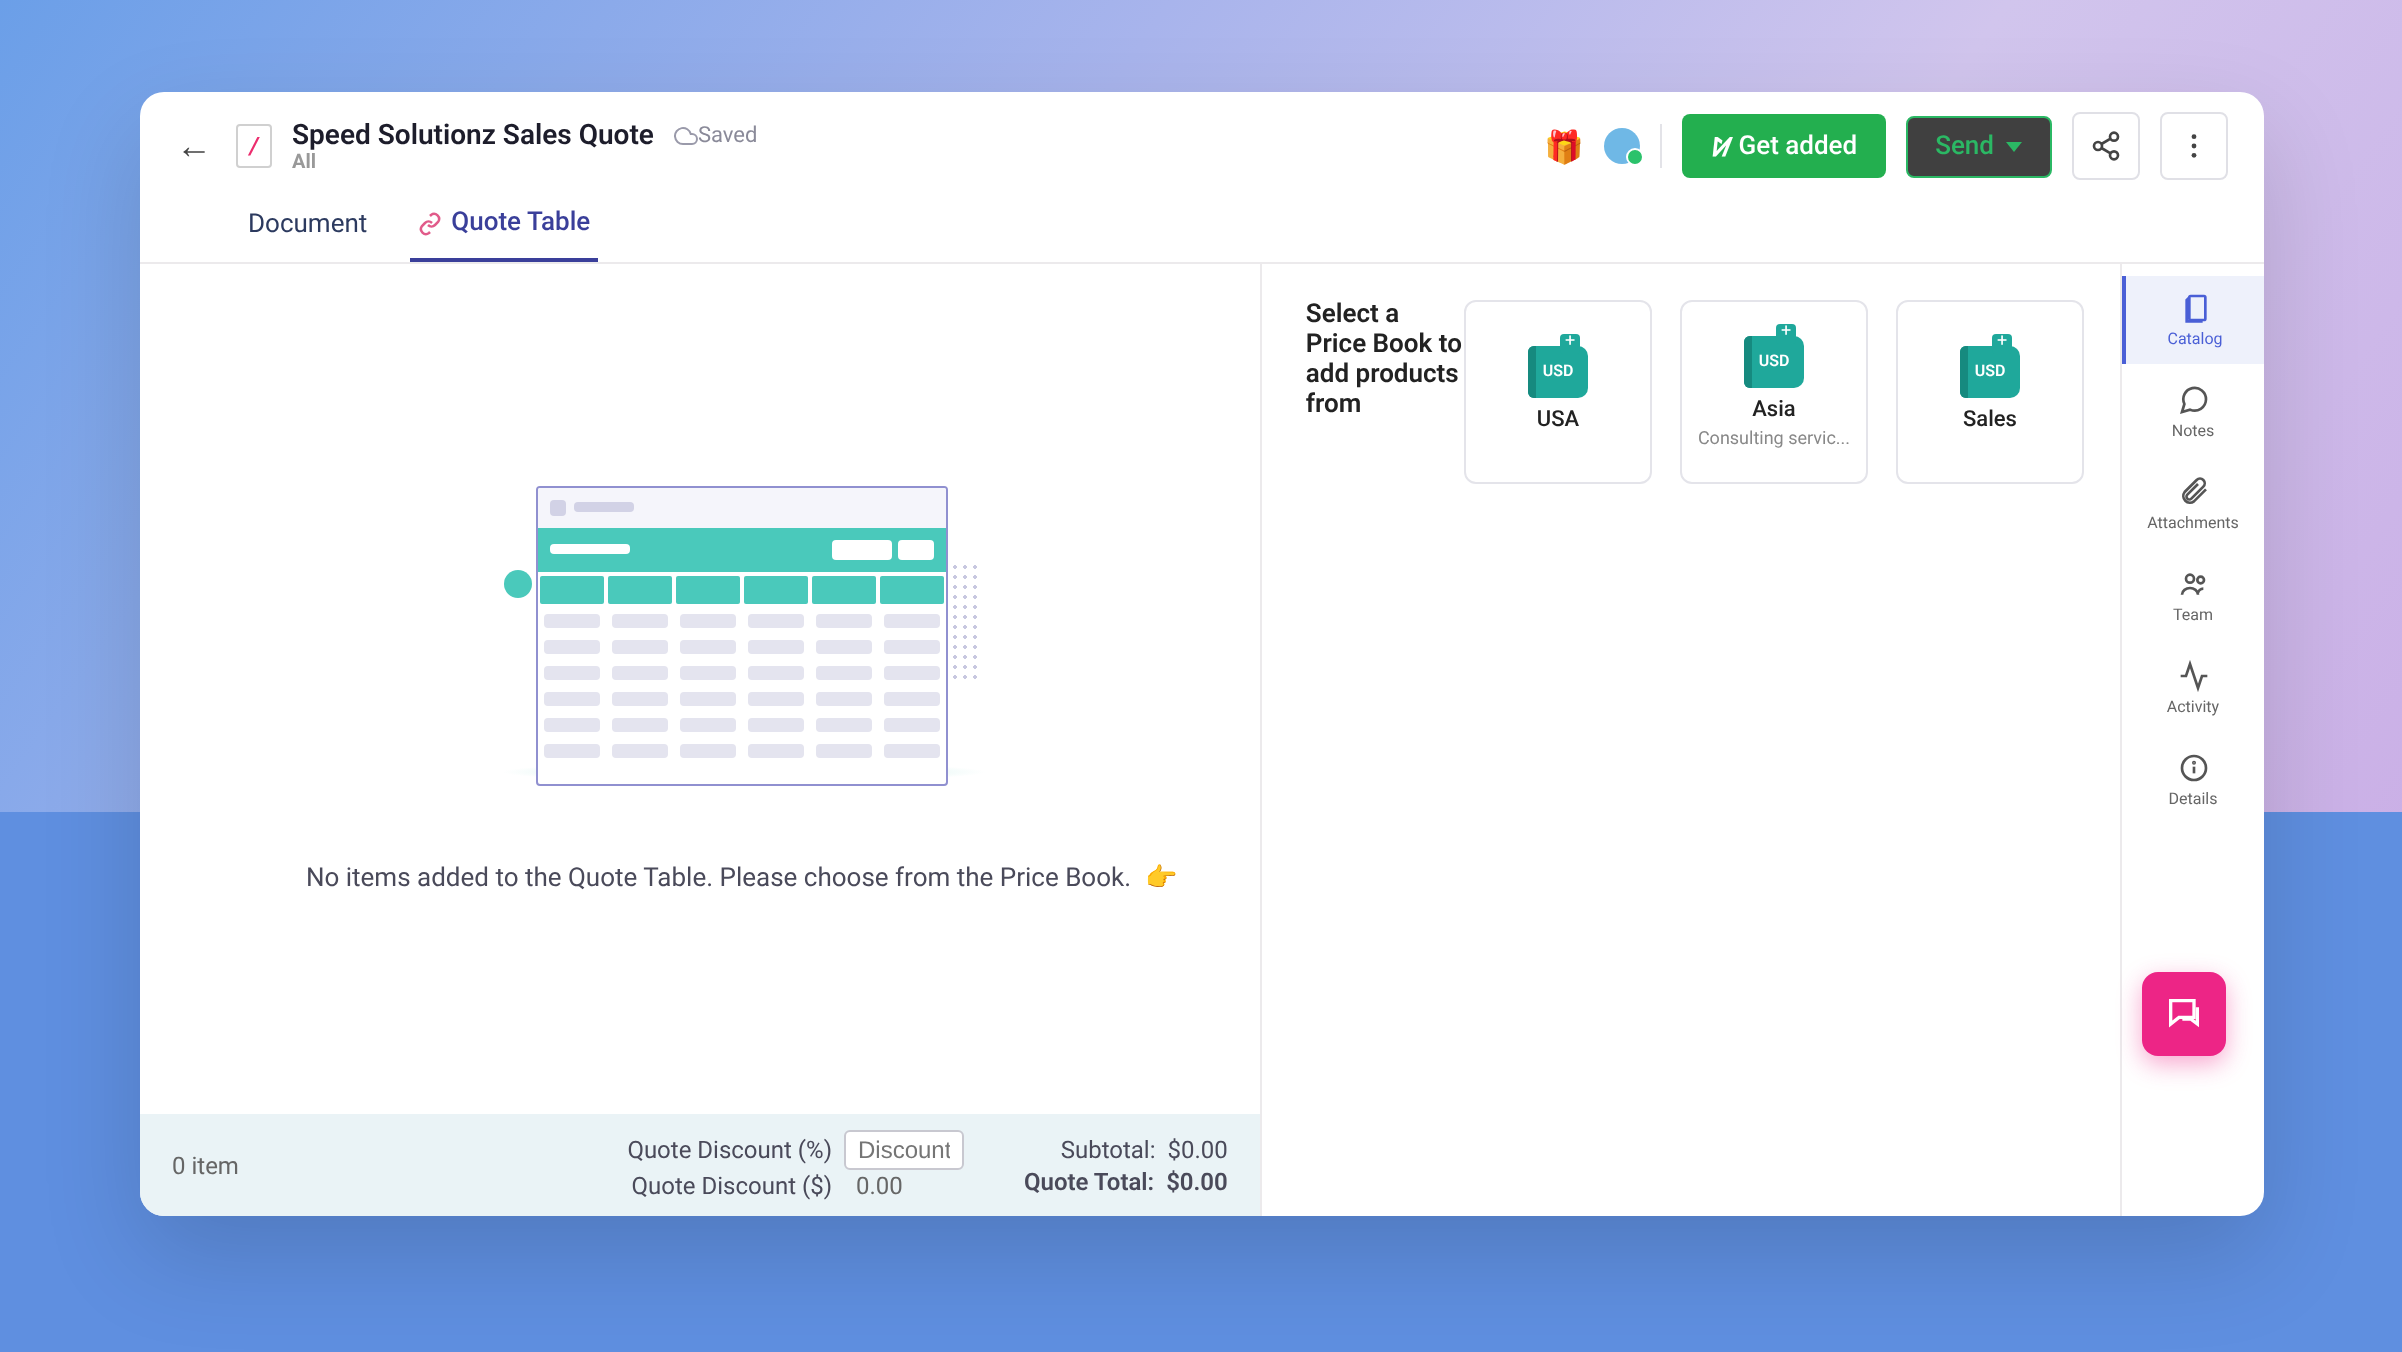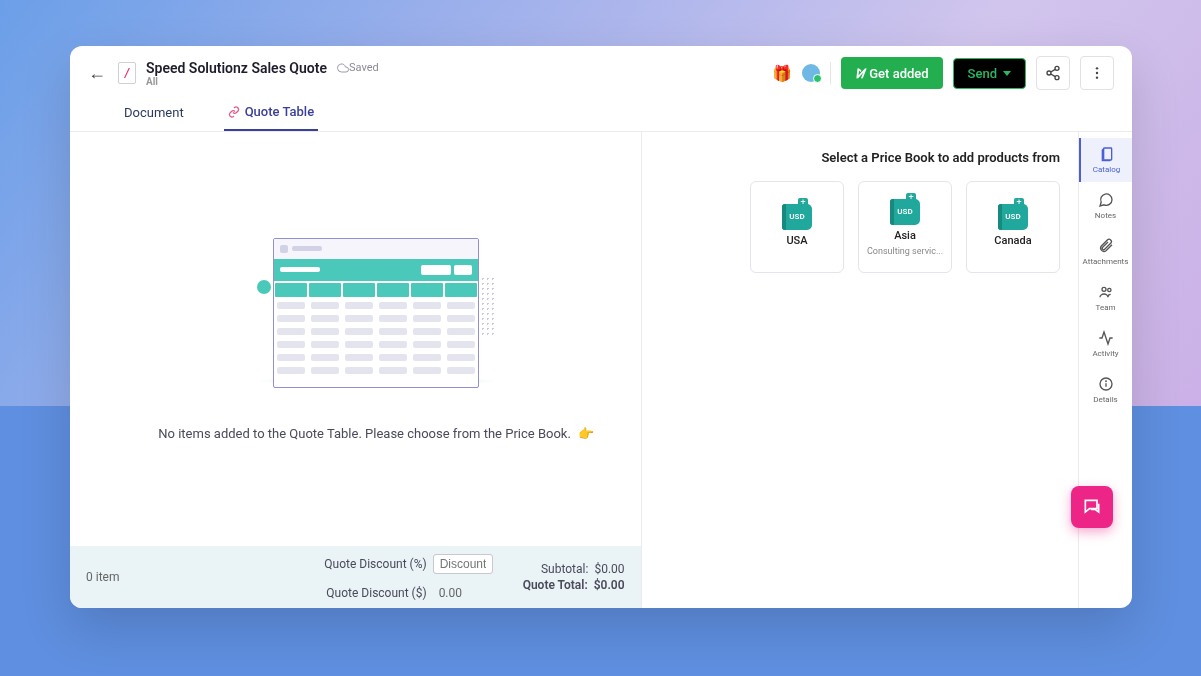--- a/index.html
+++ b/index.html
@@ -79,35 +79,35 @@
       content:''; position:absolute; width:7px; height:7px; border-radius:50%;
       background:#2bc26b; bottom:-1px; right:-2px; border:1.5px solid #fff;
     }
     .vdiv { width:1px; height:22px; background:#e3e3e8; }
     .btn {
       display:flex; align-items:center; gap:6px;
       padding: 7px 14px; border-radius:4px; font-size:13px; cursor:pointer;
       font-weight:500;
     }
     .btn-esign { background:#23af4f; color:#fff; }
-    .btn-send { border:1.5px solid #2bb864; color:#2bb864; background:#000000; }
+    .btn-send { border:1.5px solid #2bb864; color:#2bb864; background:#404040; }
     .btn-icon-only {
       width:34px; height:34px; border:1.5px solid #e0e0e6; border-radius:4px;
       display:flex; align-items:center; justify-content:center; color:#444;
       cursor:pointer; background:#fff;
     }
     .chev-down {
       width:0; height:0; border-left:4px solid transparent; border-right:4px solid transparent;
       border-top:5px solid #2bb864;
     }
     .signature-glyph { font-weight:600; letter-spacing:-1px; font-style:italic; }
 
     
     .tab-row {
-      display:flex; gap:36px; padding: 8px 0 0 50px; border-bottom:1px solid #eceaec;
+      display:flex; gap:17px; padding: 8px 0 0 50px; border-bottom:1px solid #eceaec;
     }
     .tab {
       padding: 6px 4px 10px 4px; font-size:13px; color:#2c3a5f; cursor:pointer;
       display:flex; align-items:center; gap:5px;
     }
     .tab.active { color:#3a3f9a; border-bottom:2.5px solid #3a3f9a; font-weight:500; }
     .link-icon {
       width:12px; height:12px; display:inline-block; color:#e15b8a;
     }
 
@@ -161,32 +161,32 @@
       background:#4ac9bb; border-radius:50%;
     }
     .empty-text { font-size:13px; color:#4a4a5a; }
     .pointing-hand { margin-left:4px; }
 
     .footer {
       background:#eaf3f6; min-height:40px; padding:8px 16px; display:flex; align-items:center;
       font-size:12px; color:#4a4a5a;
     }
     .footer-left { flex:0 0 180px; color:#666; }
-    .footer-mid { flex:1; display:flex; flex-direction:column; align-items:flex-end; gap:12px; padding-right:30px; }
+    .footer-mid { flex:1; display:flex; flex-direction:column; align-items:flex-end; gap:1px; padding-right:30px; }
     .footer-right { display:flex; flex-direction:column; align-items:flex-end; gap:2px; }
     .footer-label { display:flex; gap:6px; align-items:center; }
     .discount-input {
       border:1px solid #c8c8d0; border-radius:3px; padding:2px 6px; width:60px;
       color:#9a9aaa; font-size:12px; background:#fff;
     }
     .ftotal { font-weight:600; }
 
     
     .right-pane {
-      flex: 0.82; display:flex; flex-direction:column; padding:18px 18px 18px 22px;align-items:flex-end;
+      flex: 0.82; display:flex; flex-direction:row; padding:18px 18px 18px 22px;
     }
     .pb-heading { font-size:13px; font-weight:600; color:#222; margin-bottom:16px; }
     .pb-cards { display:flex; gap:14px; }
     .pb-card {
       width:94px; height:92px; border:1px solid #e4e4ea; border-radius:6px;
       display:flex; flex-direction:column; align-items:center; justify-content:center;
       gap:4px; cursor:pointer; background:#fff;
     }
     .book-icon {
       width:30px; height:26px; background:#1fa89b; border-radius:3px 5px 5px 3px;
@@ -200,21 +200,21 @@
     .book-plus {
       position:absolute; top:-6px; right:4px; width:10px; height:10px;
       background:#1fa89b; border-radius:2px; color:#fff;
       display:flex; align-items:center; justify-content:center; font-size:9px; line-height:1;
     }
     .pb-name { font-size:11px; color:#222; font-weight:500; }
     .pb-sub { font-size:9px; color:#888; max-width:80px; white-space:nowrap; overflow:hidden; text-overflow:ellipsis; }
 
     
     .sidebar {
-      width:54px; border-left:1px solid #eceaec; display:flex; flex-direction:column;
+      width:72px; border-left:1px solid #eceaec; display:flex; flex-direction:column;
       padding-top:6px; gap:2px;
     }
     .side-item {
       width:100%; display:flex; flex-direction:column; align-items:center;
       padding:8px 0; cursor:pointer; gap:3px;
     }
     .side-item.active { background:#eef1fb; border-left:2px solid #4a5fd6; }
     .side-icon { font-size:15px; color:#555; }
     .side-item.active .side-icon { color:#4a5fd6; }
     .side-label { font-size:8px; color:#666; }
@@ -422,21 +422,21 @@
             <span class="book-usd">USD</span>
           </div>
           <div class="pb-name">Asia</div>
           <div class="pb-sub">Consulting servic...</div>
         </div>
         <div class="pb-card">
           <div class="book-icon">
             <div class="book-plus">+</div>
             <span class="book-usd">USD</span>
           </div>
-          <div class="pb-name">Canada</div>
+          <div class="pb-name">Sales</div>
           <div class="pb-sub"></div>
         </div>
       </div>
     </div>
 
     <div class="sidebar">
       <div class="side-item active">
         <span class="side-icon">
           <svg width="16" height="16" viewBox="0 0 24 24" fill="none" stroke="currentColor" stroke-width="2">
               <rect x="7" y="3" width="12" height="18" rx="1"></rect>

